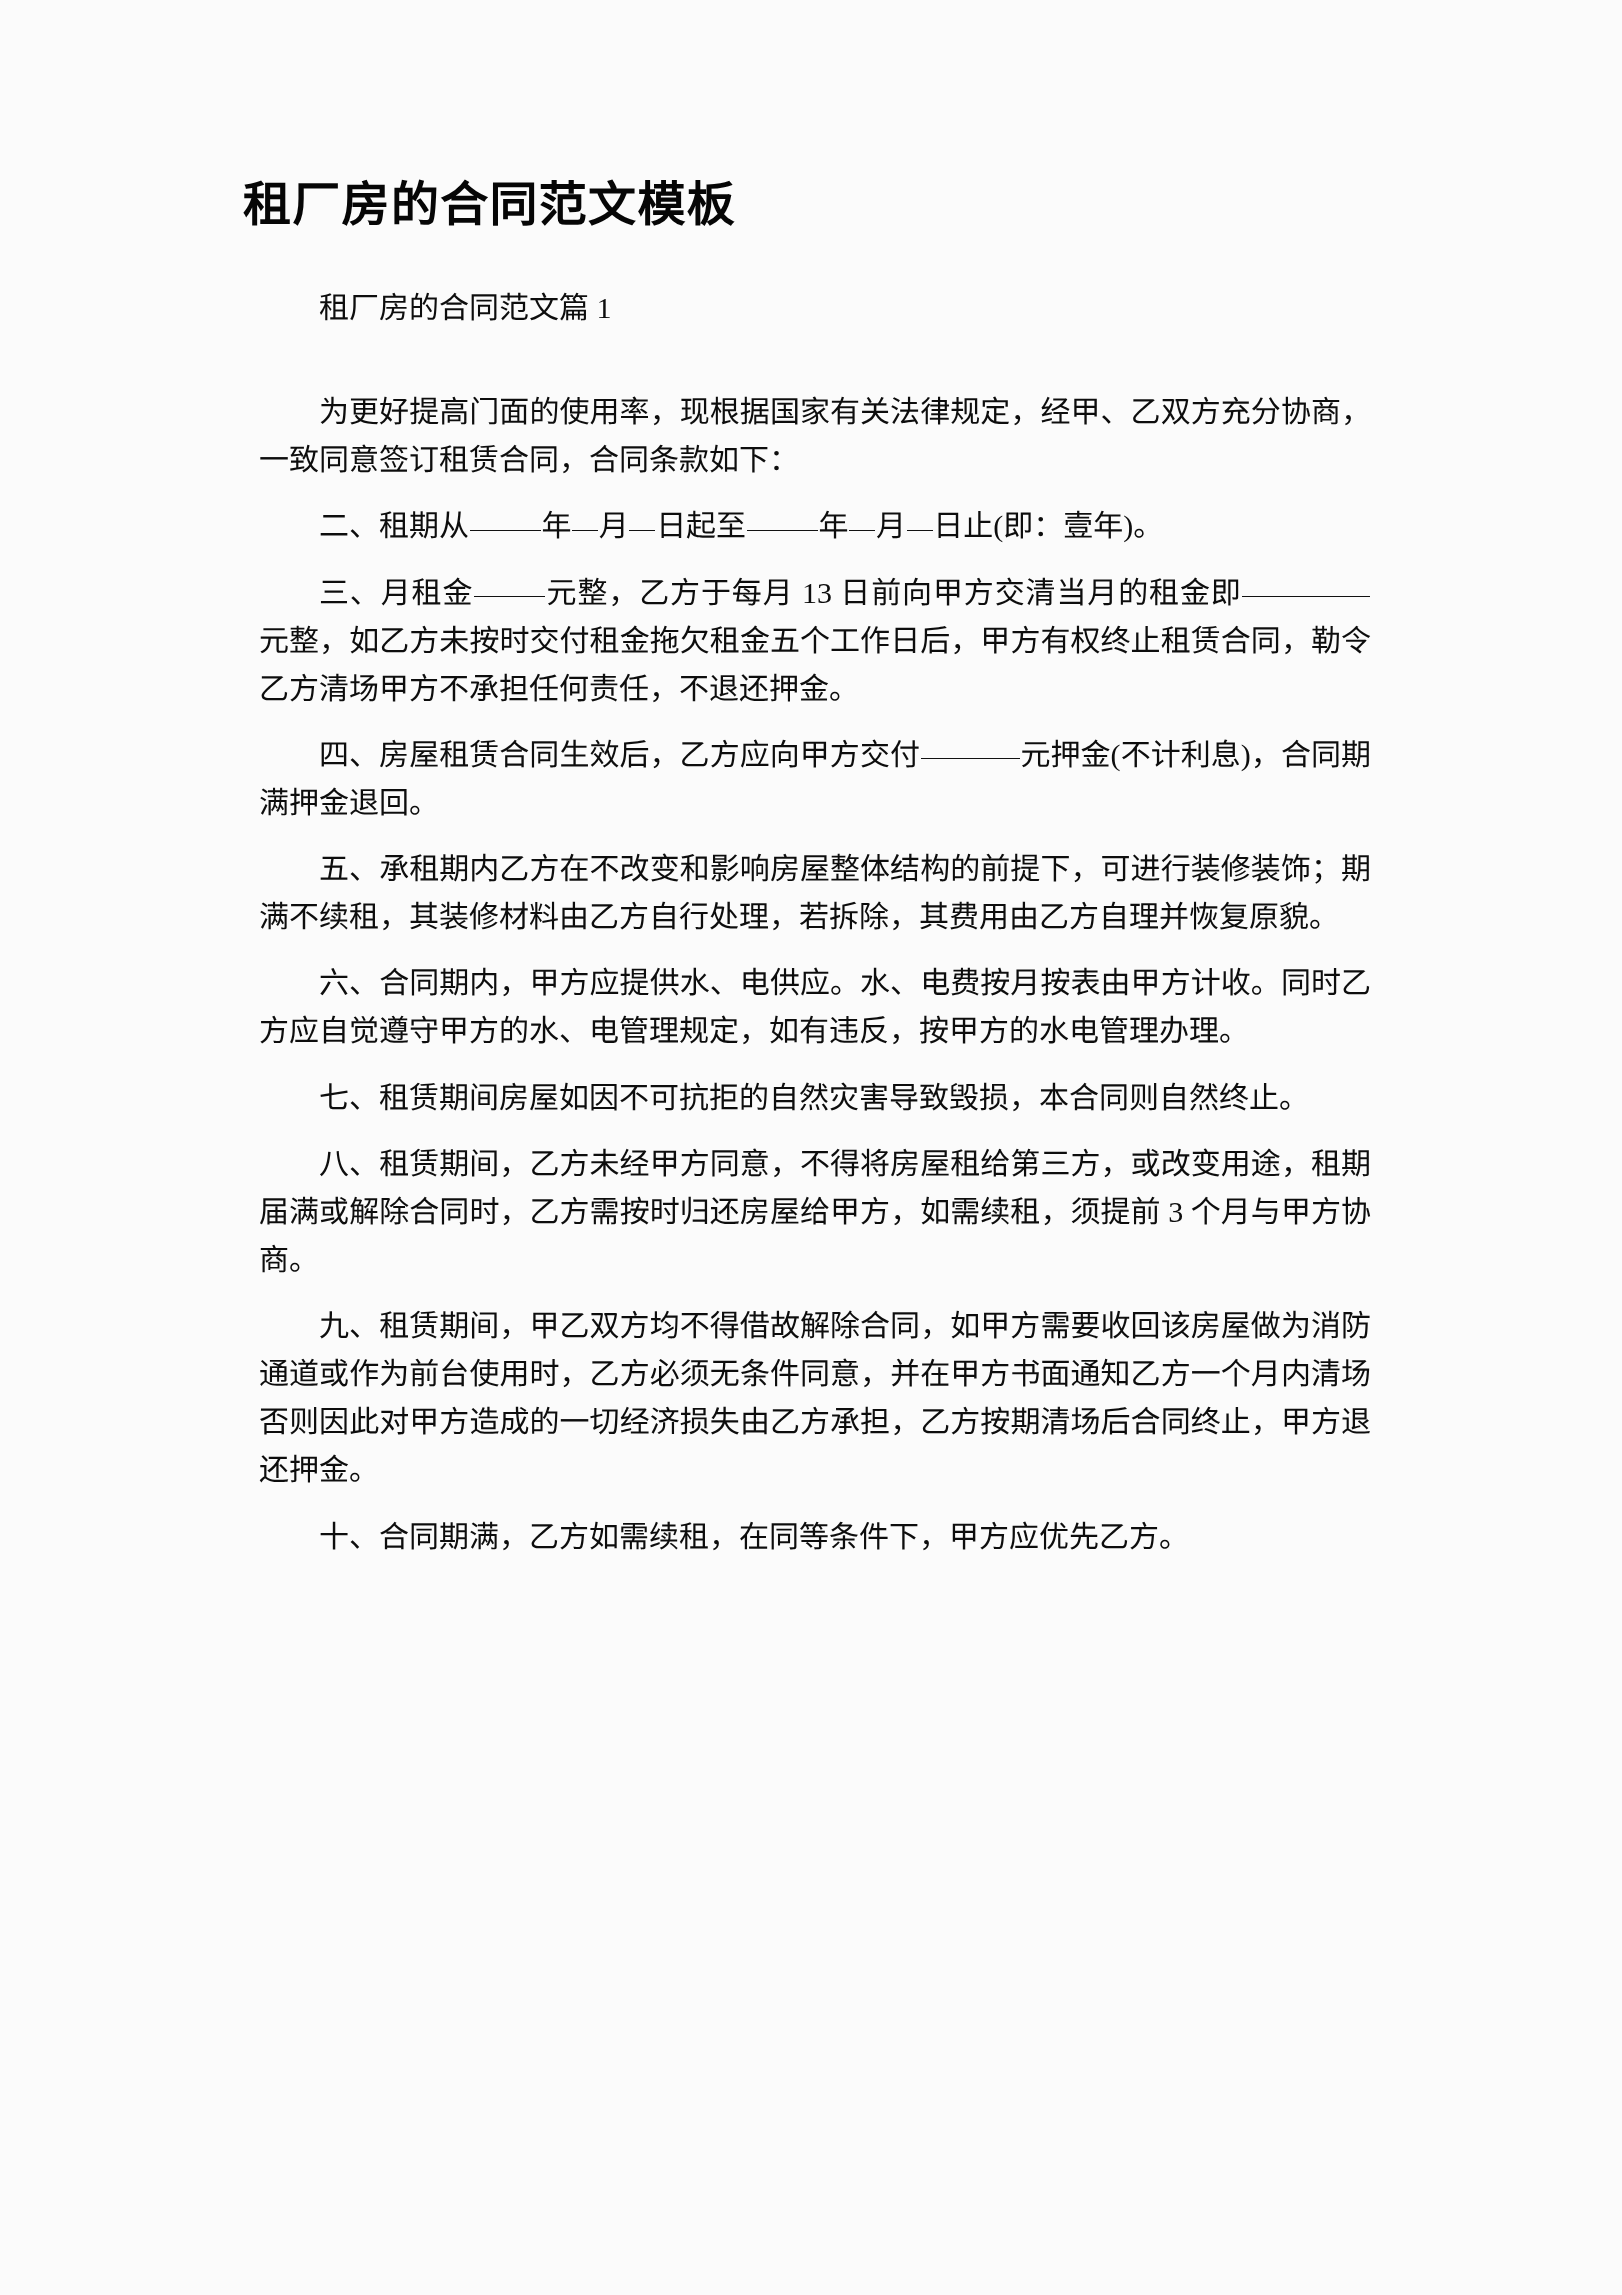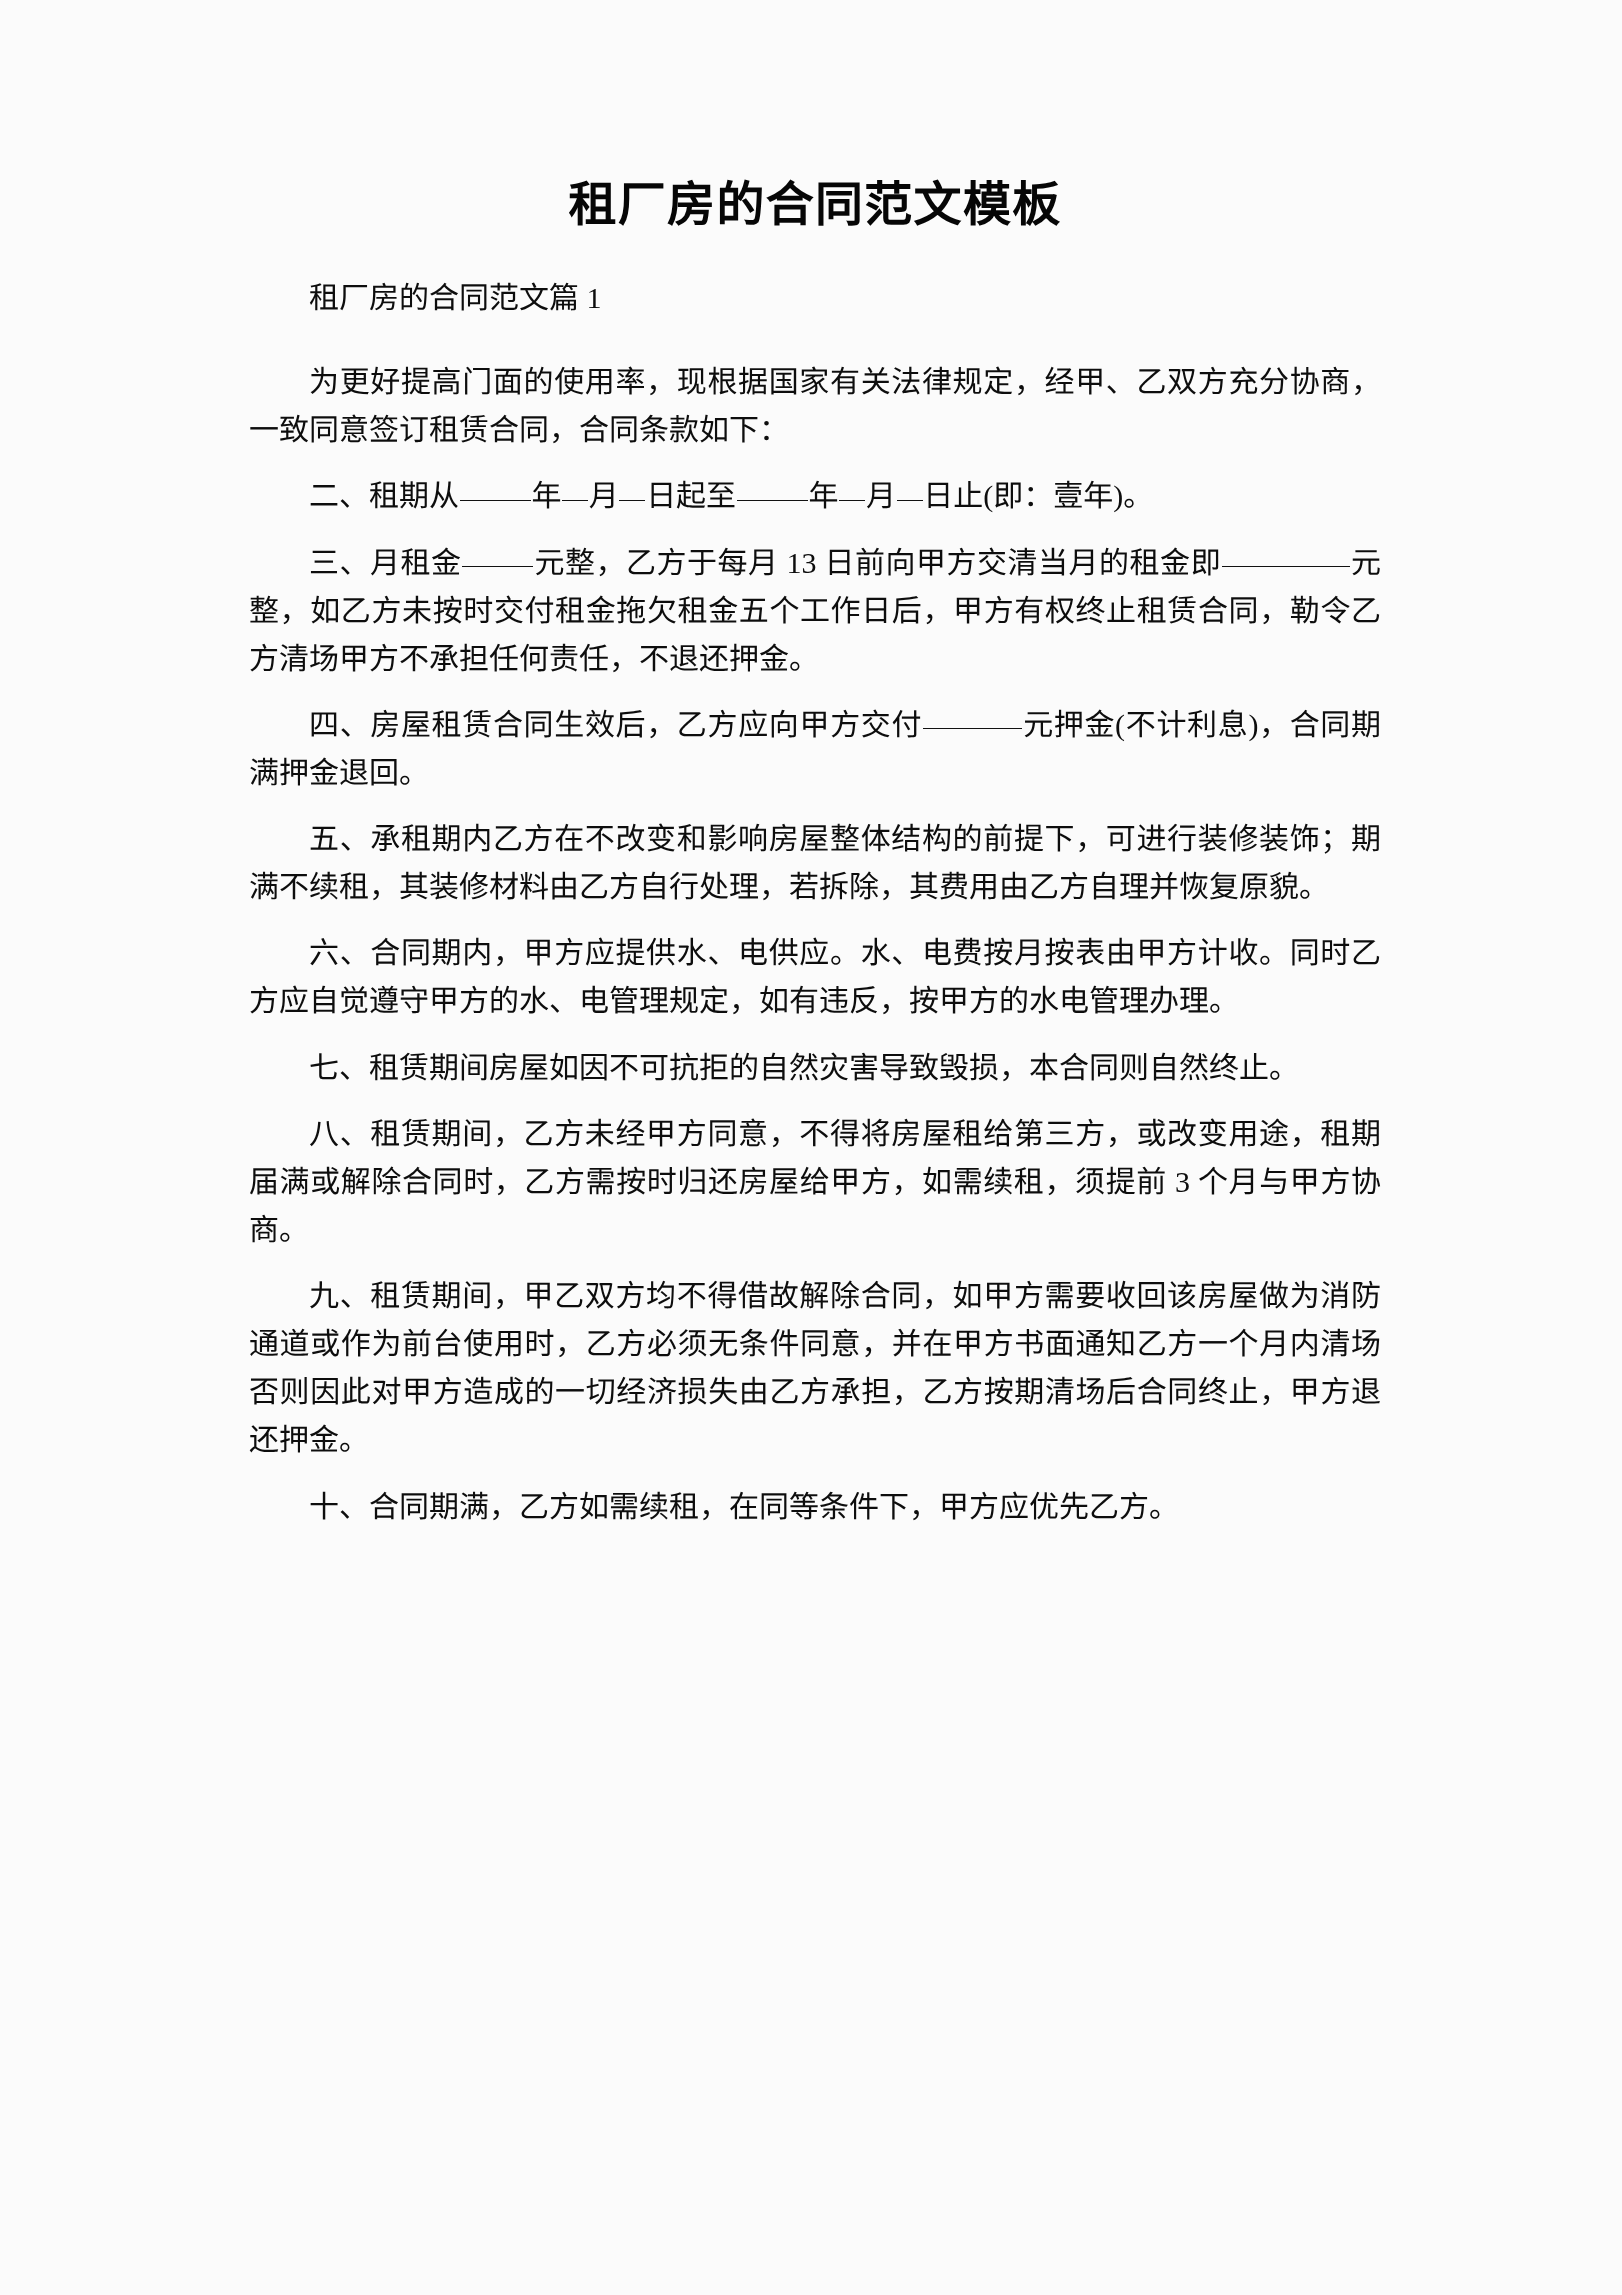--- a/index.html
+++ b/index.html
@@ -24,34 +24,33 @@
     top: 0;
     width: 1144px;   
   }
 
   
   .doc-title {
     font-family: "Liberation Sans", "DejaVu Sans", sans-serif;
     font-weight: 700;
     font-size: 48px;
     line-height: 1.25;
-    text-align: center;
     letter-spacing: 1.3px;
     margin: 0;
     padding-top: 175px;
     color: #060606;
   }
 
   
   .para {
     font-size: 30px;
     line-height: 48px;
     text-align: justify;
     text-justify: inter-ideograph;
-    margin: 6px;
+    margin: 16px;
     color: #0d0d0d;
     word-break: break-all;
   }
   .para.indent {
     text-indent: 60px;       
   }
   .para.spaced {
     margin-bottom: 18.3px;
   }
   .gap-sm { height: 17px; }

